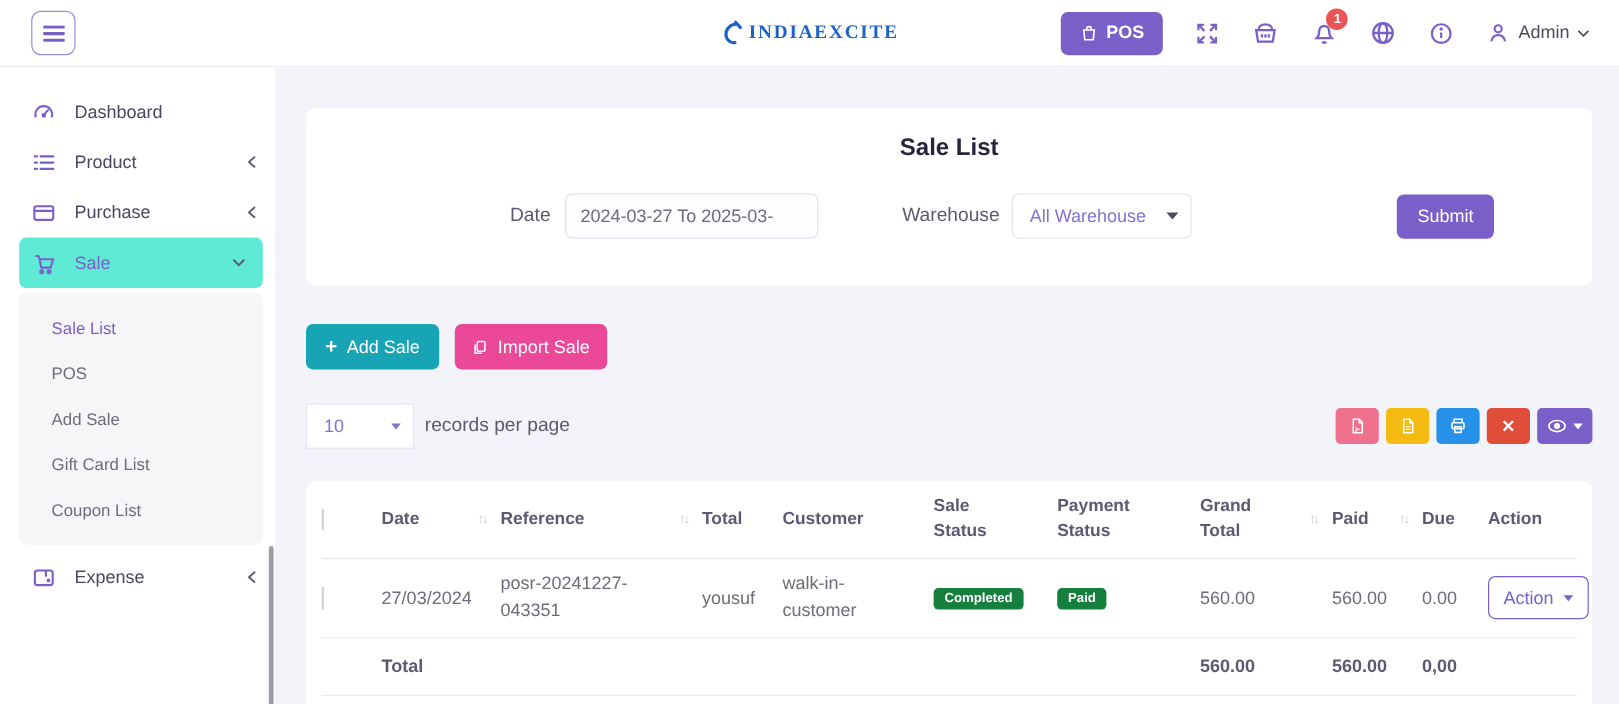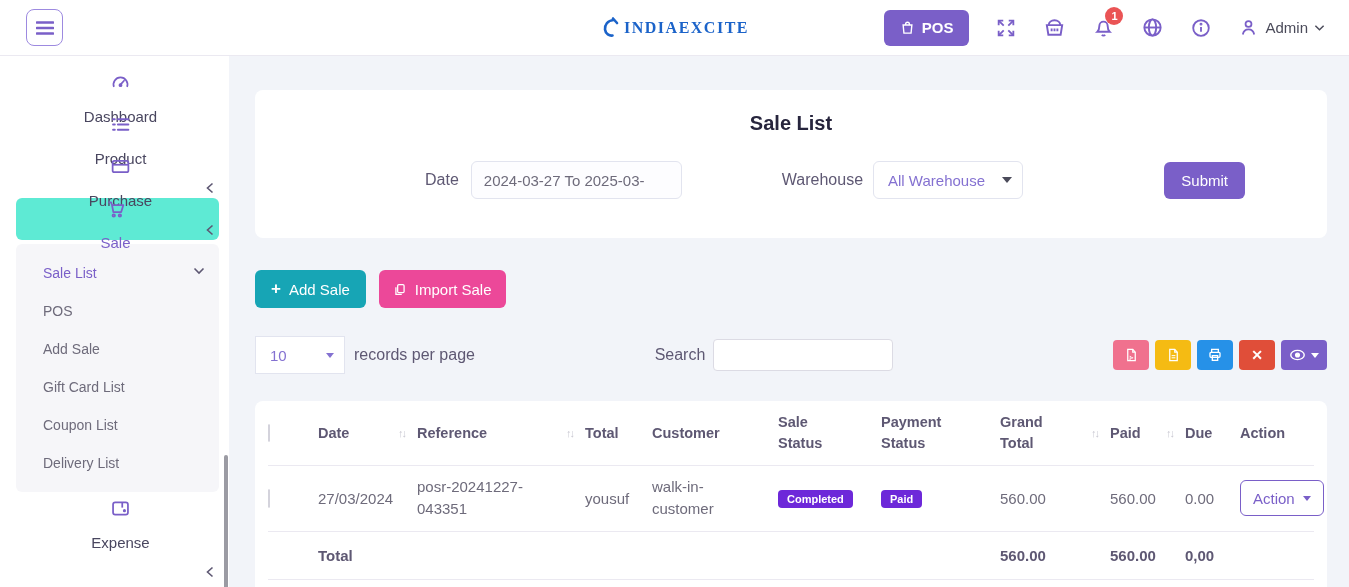--- a/index.html
+++ b/index.html
@@ -19,40 +19,40 @@
     padding:0 16px; font-size:15px; font-weight:bold; display:flex; align-items:center; gap:7px; cursor:pointer; }
   .hicon { display:flex; align-items:center; cursor:pointer; position:relative; }
   .badge-dot { position:absolute; top:-9px; right:-8px; background:#ea5455; color:#fff;
     width:18px; height:18px; border-radius:50%; font-size:11px; font-weight:bold;
     display:flex; align-items:center; justify-content:center; }
   .admin-wrap { display:flex; align-items:center; gap:6px; cursor:pointer; color:#4b4b5a; font-size:15px; }
 
   
   .sidebar { position:fixed; top:56px; left:0; width:229px; height:531px; background:#fff; z-index:5; }
   .menu-item { height:42px; display:flex; align-items:center; gap:15px; padding:0 14px 0 26px;
-    color:#49465f; font-size:15px; cursor:pointer;flex-direction:column; }
+    color:#49465f; font-size:15px; cursor:pointer; }
   .menu-item .chev { margin-left:auto; display:flex; }
   .menu-item.active { background:#5eead4; border-radius:6px; margin:0 10px 0 16px; padding-left:10px; color:#7a5fc8; }
   .submenu { background:#f6f6f9; border-radius:6px; margin:4px 10px 6px 16px; padding:10px 0 10px 27px; }
   .submenu-item { height:38px; display:flex; align-items:center; color:#6e6b7b; font-size:14px; cursor:pointer; }
   .submenu-item.active { color:#7a5fc8; }
   .side-scrollthumb { position:absolute; right:1px; top:399px; width:4px; height:190px;
     background:#9b9ba3; border-radius:2px; }
 
   
   .main { position:absolute; top:56px; left:229px; width:1120px; height:531px; padding:34px 22px 0 26px; }
 
   .filter-panel { background:#fff; border-radius:8px; width:1072px; height:148px; padding-top:22px; }
   .panel-title { text-align:center; font-size:20px; font-weight:bold; color:#27253d; }
   .filter-row { display:flex; align-items:center; margin-top:26px; }
   .fld-label { font-size:16px; color:#5e5873; }
   .date-group { margin-left:170px; display:flex; align-items:center; gap:12px; }
   .date-input { width:211px; height:38px; border:1px solid #e2e4ef; border-radius:6px;
     padding:0 12px; font-size:15px; color:#6e6b7b; background:#fdfdff; font-family:"Liberation Sans",sans-serif; }
-  .wh-group { margin-left:100px; display:flex; align-items:center; gap:10px; }
+  .wh-group { margin-left:70px; display:flex; align-items:center; gap:10px; }
   .select-box { width:150px; height:38px; border:1px solid #e2e4ef; border-radius:6px; background:#fff;
     display:flex; align-items:center; padding:0 10px 0 14px; cursor:pointer; }
   .select-box .sel-text { color:#8471d1; font-size:15px; }
   .caret { margin-left:auto; width:0; height:0; border-left:5px solid transparent;
     border-right:5px solid transparent; border-top:6px solid #4b4b5a; }
   .submit-btn { margin-left:auto; margin-right:82px; background:#7a5fc8; color:#fff; border:none;
     border-radius:6px; height:37px; padding:0 17px; font-size:15px; cursor:pointer; }
 
   .toolbar-row { margin-top:32px; display:flex; gap:13px; }
   .add-sale-btn { background:#17a5b5; color:#fff; border:none; border-radius:6px; height:38px;
@@ -86,21 +86,21 @@
   thead th { font-size:14.5px; font-weight:bold; color:#5e5873; }
   .th-flex { display:flex; align-items:center; justify-content:space-between; padding-right:12px; }
   .hdr-wrap { display:inline-block; width:70px; line-height:1.45; }
   .sort { color:#c9c8d2; font-size:11px; letter-spacing:-2px; font-weight:normal; }
   tbody tr.data-row { height:66px; border-bottom:1px solid #ebe9f1; }
   tbody tr.total-row { height:48px; border-bottom:1px solid #ebe9f1; }
   tbody tr.total-row td { font-weight:bold; color:#5e5873; }
   .cb { width:18px; height:18px; border:1.5px solid #d4d3dc; border-radius:4px; background:#fff; cursor:pointer; }
   .wrap-ref { display:inline-block; max-width:118px; line-height:1.5; word-break:break-word; }
   .wrap-cust { display:inline-block; max-width:85px; line-height:1.5; }
-  .badge { display:inline-block; background:#6d28d9; color:#fff; font-size:11px; font-weight:bold;
+  .badge { display:inline-block; background:#15803d; color:#fff; font-size:11px; font-weight:bold;
     padding:3px 9px; border-radius:4px; }
   .action-btn { background:#fff; border:1px solid #7a5fc8; color:#7a5fc8; border-radius:6px;
     height:36px; padding:0 12px; font-size:15px; display:flex; align-items:center; gap:8px; cursor:pointer; }
   .action-btn .caret { border-top-color:#7a5fc8; border-left-width:4px; border-right-width:4px;
     border-top-width:5px; margin:0; }
 
   svg { display:block; }
 </style>
 </head>
 <body>
@@ -249,21 +249,20 @@
           </svg>
       </span>
     </div>
 
     <div class="submenu">
       <div class="submenu-item active">Sale List</div>
       <div class="submenu-item">POS</div>
       <div class="submenu-item">Add Sale</div>
       <div class="submenu-item">Gift Card List</div>
       <div class="submenu-item">Coupon List</div>
-      <div class="submenu-item">Delivery List</div>
     </div>
 
     <div class="menu-item">
       <span>
         <svg width="21" height="21" viewBox="0 0 24 24" fill="none" stroke="#7a5fc8" stroke-width="2">
             <rect x="3.5" y="5" width="17" height="14" rx="2.5"></rect>
             <path d="M14 5v6"></path>
             <circle cx="16.5" cy="14.5" r="0.8" fill="#7a5fc8"></circle>
           </svg>
       </span>
@@ -315,24 +314,20 @@
     </button>
   </div>
 
   <div class="controls-row">
     <div class="pagesize-box">
       <span class="sel-text">10</span>
       <span class="caret"></span>
     </div>
     <span class="records-label">records per page</span>
 
-    <div class="search-group">
-      <span class="search-label">Search</span>
-      <input class="search-input" value="" style="">
-    </div>
 
     <div class="export-group">
       <button class="exp-btn exp-pdf">
         <span>
           <svg width="15" height="16" viewBox="0 0 24 24" fill="none" stroke="#fff" stroke-width="2">
               <path d="M6 3h8l4 4.5V21H6z"></path>
               <path d="M14 3v4.5h4"></path>
               <path d="M9.5 13.5c2 2.5 4 3 5 2.8-2.2.4-4 1.6-5.3 3.2 1-2.2 1-4.5.3-6z" stroke-width="1.3"></path>
             </svg>
         </span>

